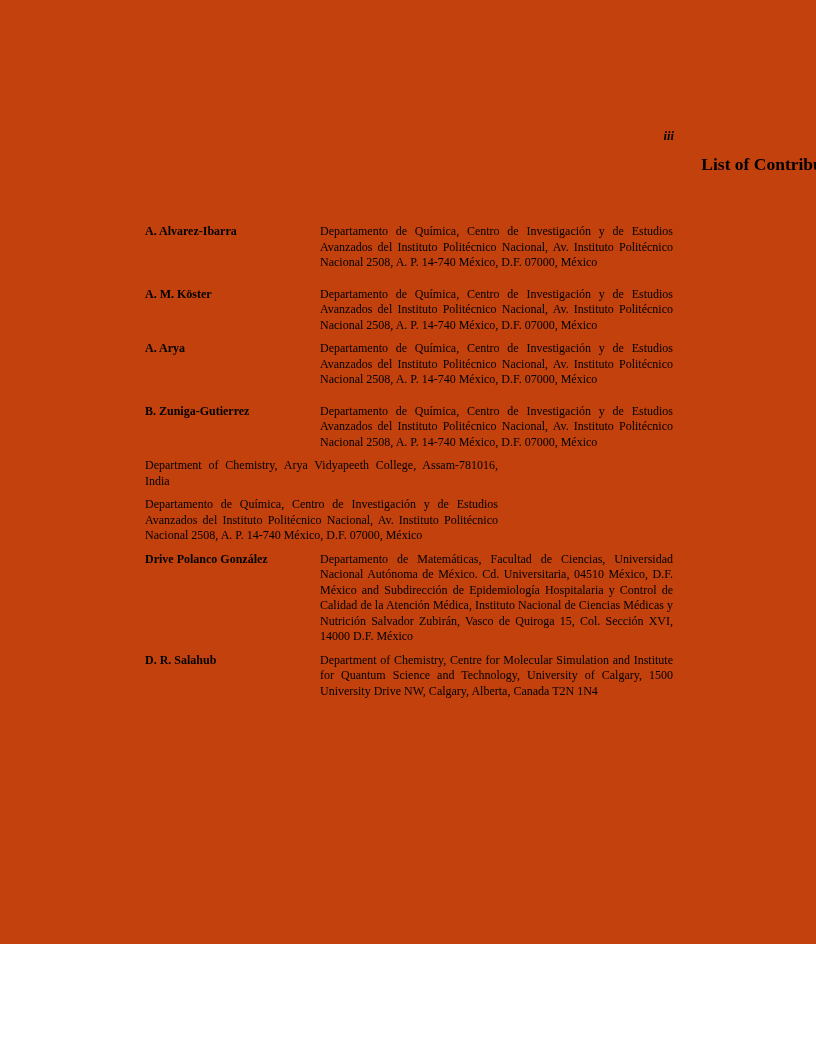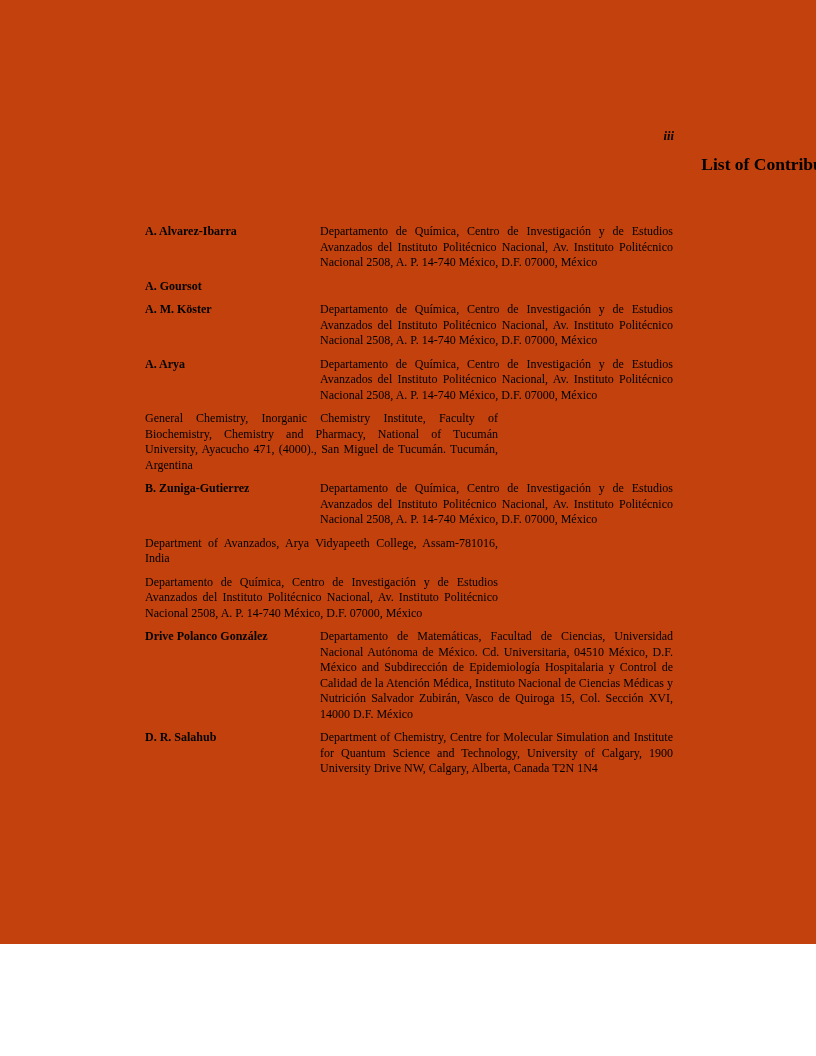--- a/index.html
+++ b/index.html
@@ -67,53 +67,51 @@
 <div class="page">
   <div class="page-number">iii</div>
   <h1 class="doc-title">List of Contributors</h1>
   <div class="contributors">
   <div class="entry">
     <div class="entry-name">A. Alvarez-Ibarra</div>
     <div class="entry-affiliation">Departamento de Química, Centro de Investigación y de Estudios Avanzados del Instituto Politécnico Nacional, Av. Instituto Politécnico Nacional 2508, A. P. 14-740 México, D.F. 07000, México</div>
   </div>
 
   <div class="entry">
-    <div class="entry-name">A. Goursot</div>
   </div>
 
   <div class="entry">
     <div class="entry-name">A. M. Köster</div>
     <div class="entry-affiliation">Departamento de Química, Centro de Investigación y de Estudios Avanzados del Instituto Politécnico Nacional, Av. Instituto Politécnico Nacional 2508, A. P. 14-740 México, D.F. 07000, México</div>
   </div>
 
   <div class="entry">
     <div class="entry-name">A. Arya</div>
     <div class="entry-affiliation">Departamento de Química, Centro de Investigación y de Estudios Avanzados del Instituto Politécnico Nacional, Av. Instituto Politécnico Nacional 2508, A. P. 14-740 México, D.F. 07000, México</div>
   </div>
 
   <div class="entry">
-    <div class="entry-affiliation">General Chemistry, Inorganic Chemistry Institute, Faculty of Biochemistry, Chemistry and Pharmacy, National of Tucumán University, Ayacucho 471, (4000)., San Miguel de Tucumán. Tucumán, Argentina</div>
   </div>
 
   <div class="entry">
     <div class="entry-name">B. Zuniga-Gutierrez</div>
     <div class="entry-affiliation">Departamento de Química, Centro de Investigación y de Estudios Avanzados del Instituto Politécnico Nacional, Av. Instituto Politécnico Nacional 2508, A. P. 14-740 México, D.F. 07000, México</div>
   </div>
 
   <div class="entry">
-    <div class="entry-affiliation">Department of Avanzados, Arya Vidyapeeth College, Assam-781016, India</div>
+    <div class="entry-affiliation">Department of Chemistry, Arya Vidyapeeth College, Assam-781016, India</div>
   </div>
 
   <div class="entry">
     <div class="entry-affiliation">Departamento de Química, Centro de Investigación y de Estudios Avanzados del Instituto Politécnico Nacional, Av. Instituto Politécnico Nacional 2508, A. P. 14-740 México, D.F. 07000, México</div>
   </div>
 
   <div class="entry">
     <div class="entry-name">Drive Polanco González</div>
     <div class="entry-affiliation">Departamento de Matemáticas, Facultad de Ciencias, Universidad Nacional Autónoma de México. Cd. Universitaria, 04510 México, D.F. México and Subdirección de Epidemiología Hospitalaria y Control de Calidad de la Atención Médica, Instituto Nacional de Ciencias Médicas y Nutrición Salvador Zubirán, Vasco de Quiroga 15, Col. Sección XVI, 14000 D.F. México</div>
   </div>
 
   <div class="entry">
     <div class="entry-name">D. R. Salahub</div>
-    <div class="entry-affiliation">Department of Chemistry, Centre for Molecular Simulation and Institute for Quantum Science and Technology, University of Calgary, 1900 University Drive NW, Calgary, Alberta, Canada T2N 1N4</div>
+    <div class="entry-affiliation">Department of Chemistry, Centre for Molecular Simulation and Institute for Quantum Science and Technology, University of Calgary, 1500 University Drive NW, Calgary, Alberta, Canada T2N 1N4</div>
   </div>
 </div>
 </div>
 
 </body></html>

